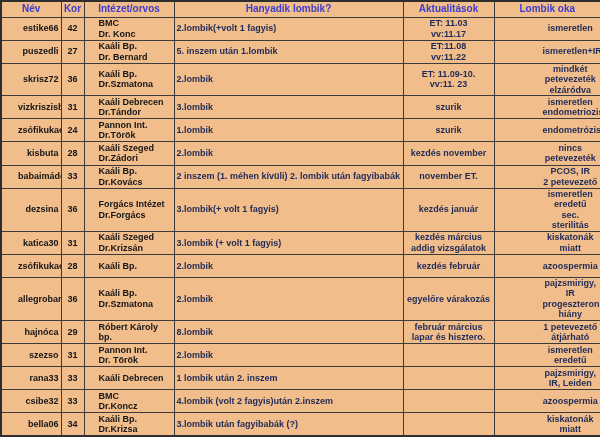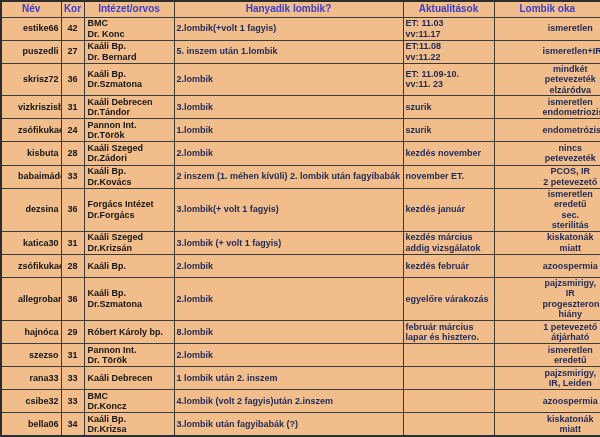--- a/index.html
+++ b/index.html
@@ -28,23 +28,23 @@
   .ivf-table thead tr { height:16px; }
   .ivf-table tbody tr { height:23px; }
   .ivf-table th {
     color:#3c3ccd;
     font-size:10px;
     text-align:center;
     line-height:12px;
   }
   td.c-name  { text-align:right;  color:#161616; padding-left:16px; }
   td.c-age   { text-align:center; color:#161616;margin-left:8px; }
-  td.c-inst  { text-align:left;  color:#161616; padding-left:3px; }
+  td.c-inst  { text-align:left;  color:#161616; padding-left:14px; }
   td.c-att   { text-align:left; color:#1e2a58; }
-  td.c-news  { color:#1e2a58; }
+  td.c-news  { text-align:center; color:#1e2a58; }
   td.c-reason{ text-align:center; color:#1e2a58;padding-left:48px; }
 </style>
 </head>
 <body>
 
 <div class="table-wrap">
   <table class="ivf-table">
     <colgroup>
       <col style="width:60px">
       <col style="width:23px">

